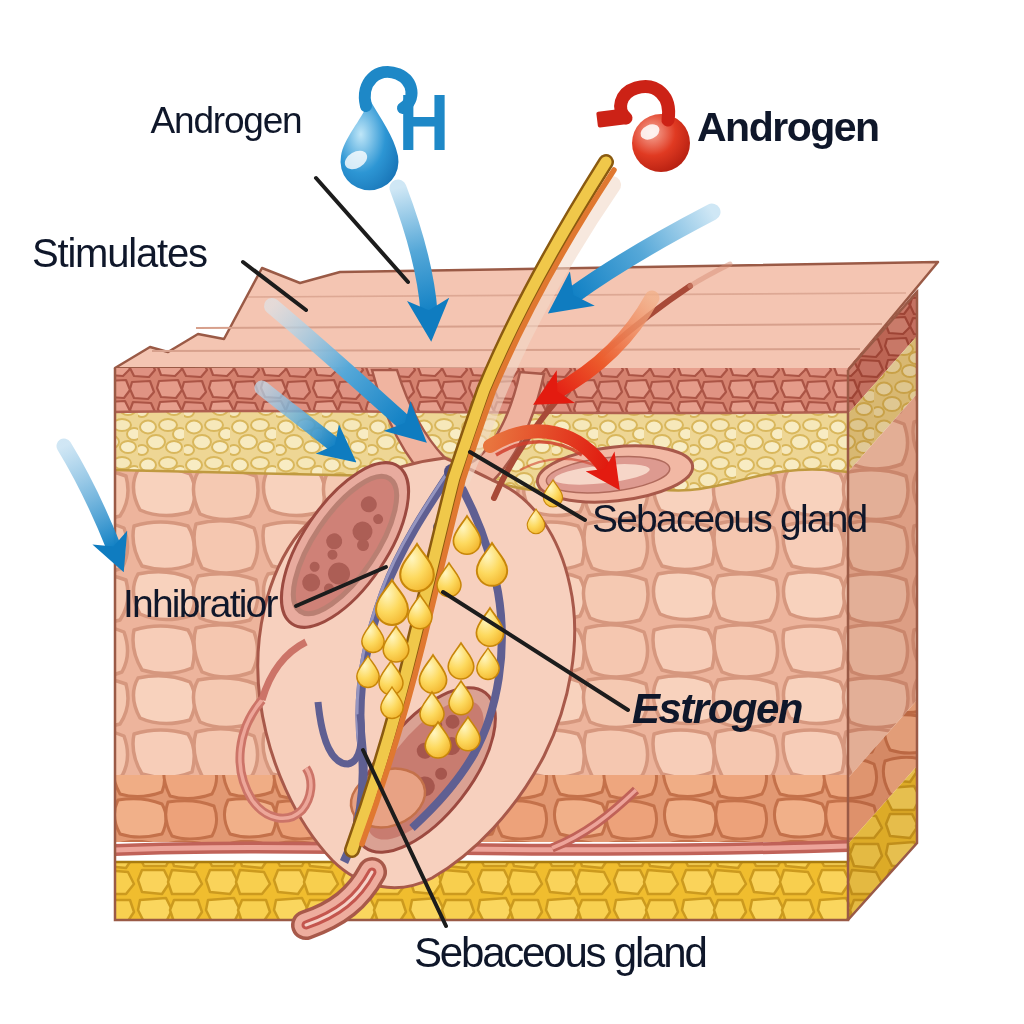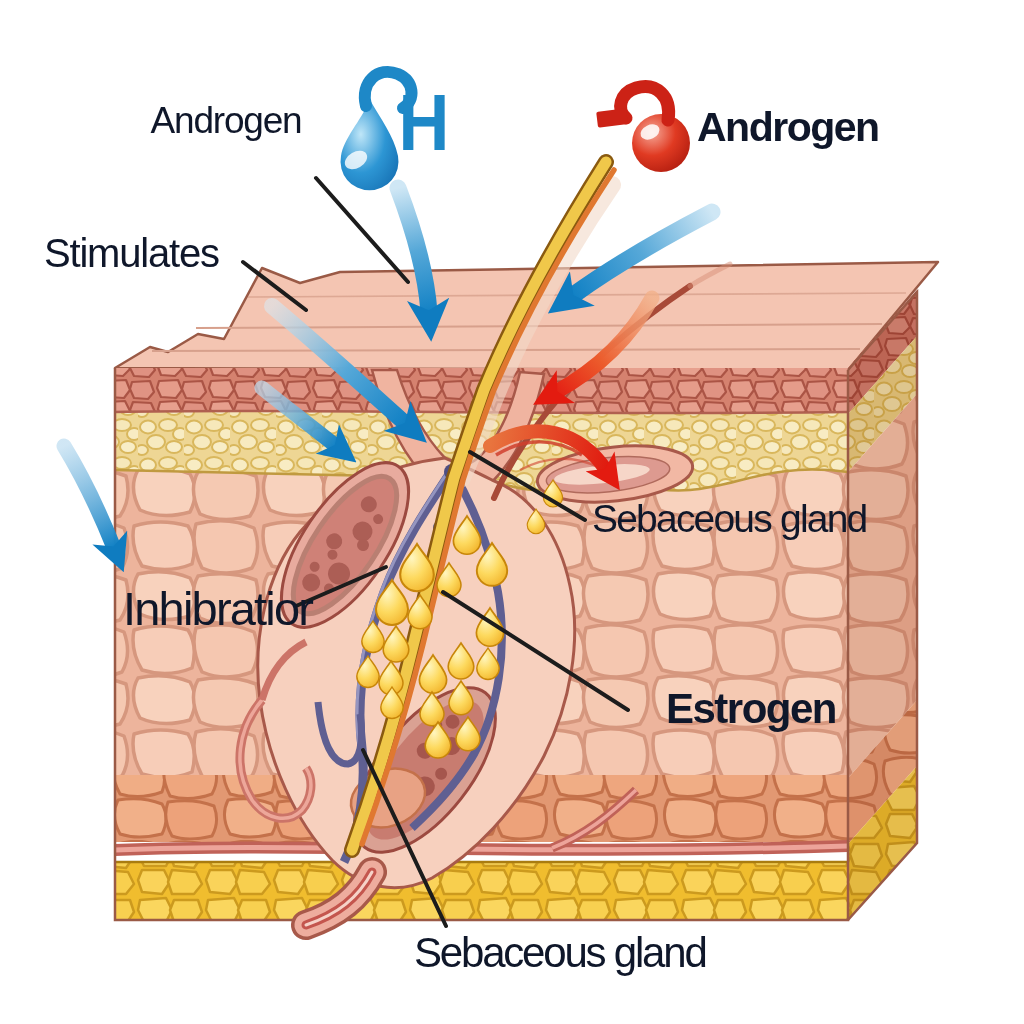--- a/index.html
+++ b/index.html
@@ -2,25 +2,25 @@
 <html><head>
 <meta charset="utf-8">
 <style>
   html,body{margin:0;padding:0;background:#ffffff;}
   .stage{position:relative;width:1024px;height:1024px;background:#ffffff;overflow:hidden;
          font-family:"Liberation Sans",sans-serif;}
   .stage svg{position:absolute;left:0;top:0;}
   .lbl{position:absolute;color:#0f172a;line-height:1.05;letter-spacing:-1.2px;white-space:nowrap;}
   .lbl.bold{font-weight:700;}
   #lbl-androgen-hormones{left:128px;top:102px;width:196px;text-align:center;font-size:37px;}
-  #lbl-stimulates{left:44px;top:232px;font-size:40px;}
+  #lbl-stimulates{left:32px;top:232px;font-size:40px;}
   #lbl-androgen{left:697px;top:106px;font-size:41px;letter-spacing:-1.5px;}
   #lbl-seb-upper{left:592px;top:499px;font-size:39px;letter-spacing:-1.8px;}
-  #lbl-inhibition{left:123px;top:584px;font-size:47px;letter-spacing:-1.8px;}
-  #lbl-estrogen{left:666px;top:687px;font-size:42px;letter-spacing:-1.5px;}
+  #lbl-inhibition{left:123px;top:584px;font-size:39px;letter-spacing:-1.8px;}
+  #lbl-estrogen{left:632px;top:687px;font-size:42px;letter-spacing:-1.5px;font-style:italic;}
   #lbl-seb-lower{left:414px;top:931px;font-size:42px;letter-spacing:-2.2px;}
 </style>
 </head>
 <body>
 
 <div class="stage">
 
 <svg width="1024" height="1024" viewBox="0 0 1024 1024">
 <defs>
   <pattern id="pDermis" width="130" height="104" patternUnits="userSpaceOnUse">

